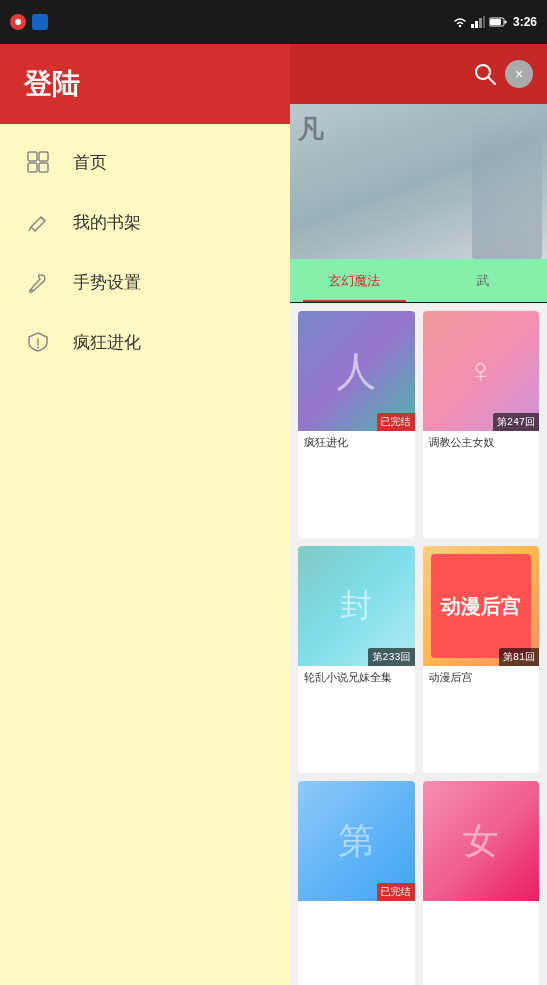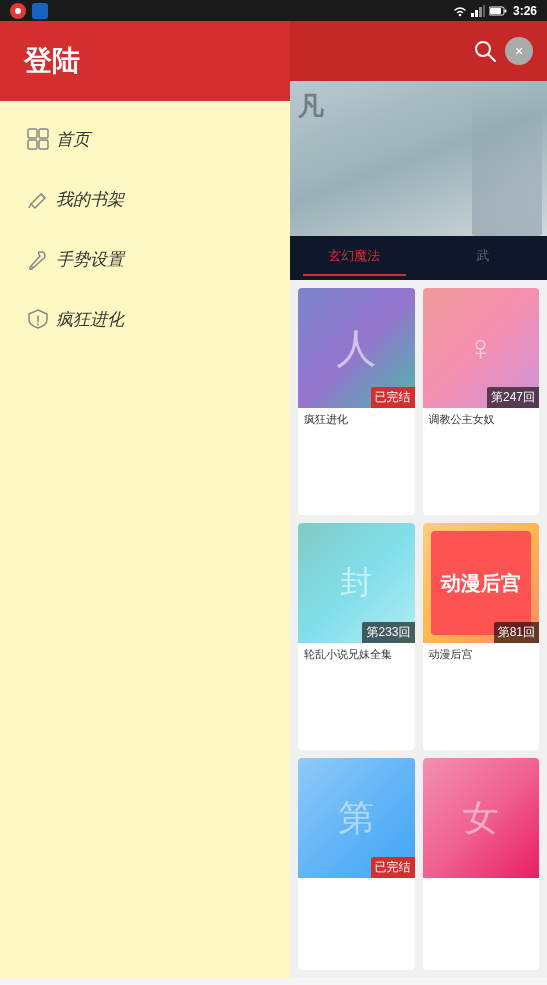--- a/index.html
+++ b/index.html
@@ -8,21 +8,21 @@
       height: 985px;
       font-family: 'Arial', sans-serif;
       overflow: hidden;
       position: relative;
       background: #f5f5f5;
     }
 
     
     .status-bar {
       width: 100%;
-      height: 21px;
+      height: 44px;
       background: #1a1a1a;
       display: flex;
       align-items: center;
       justify-content: space-between;
       padding: 0 10px;
       position: relative;
       z-index: 100;
     }
     .status-bar-left {
       display: flex;
@@ -88,22 +88,21 @@
 
     .drawer-menu {
       flex: 1;
       padding: 8px 0;
     }
     .drawer-item {
       display: flex;
       align-items: center;
       padding: 16px 24px;
       cursor: pointer;
-      gap: 4px;
-      font-style: italic;
+      gap: 21px;
     }
     .drawer-icon {
       width: 28px;
       height: 28px;
       display: flex;
       align-items: center;
       justify-content: center;
       color: #888;
       font-size: 18px;
     }
@@ -147,25 +146,25 @@
     
     .banner-area {
       height: 155px;
       background: linear-gradient(135deg, #b0bec5 0%, #90a4ae 40%, #cfd8dc 100%);
       position: relative;
       overflow: hidden;
     }
 
     
     .tabs-bar {
-      background: #0f172a;
+      background: #86efac;
       display: flex;
       align-items: center;
       height: 44px;
-      border-bottom: 4px solid #0f172a;
+      border-bottom: 1px solid #0f172a;
       overflow: hidden;
     }
     .tab-item {
       flex: 1;
       height: 100%;
       display: flex;
       align-items: center;
       justify-content: center;
       font-size: 13px;
       color: #666;
@@ -206,23 +205,24 @@
       height: 120px;
       position: relative;
       overflow: hidden;
     }
     .book-badge {
       position: absolute;
       bottom: 0;
       right: 0;
       background: rgba(0,0,0,0.6);
       color: white;
-      font-size: 12px;
+      font-size: 10px;
       padding: 2px 4px;
       border-radius: 2px 0 0 0;
+      font-family: Liberation Mono, monospace;
     }
     .book-badge.completed {
       background: #d32f2f;
     }
     .book-title {
       font-size: 11px;
       color: #333;
       padding: 4px 6px;
       white-space: nowrap;
       overflow: hidden;

